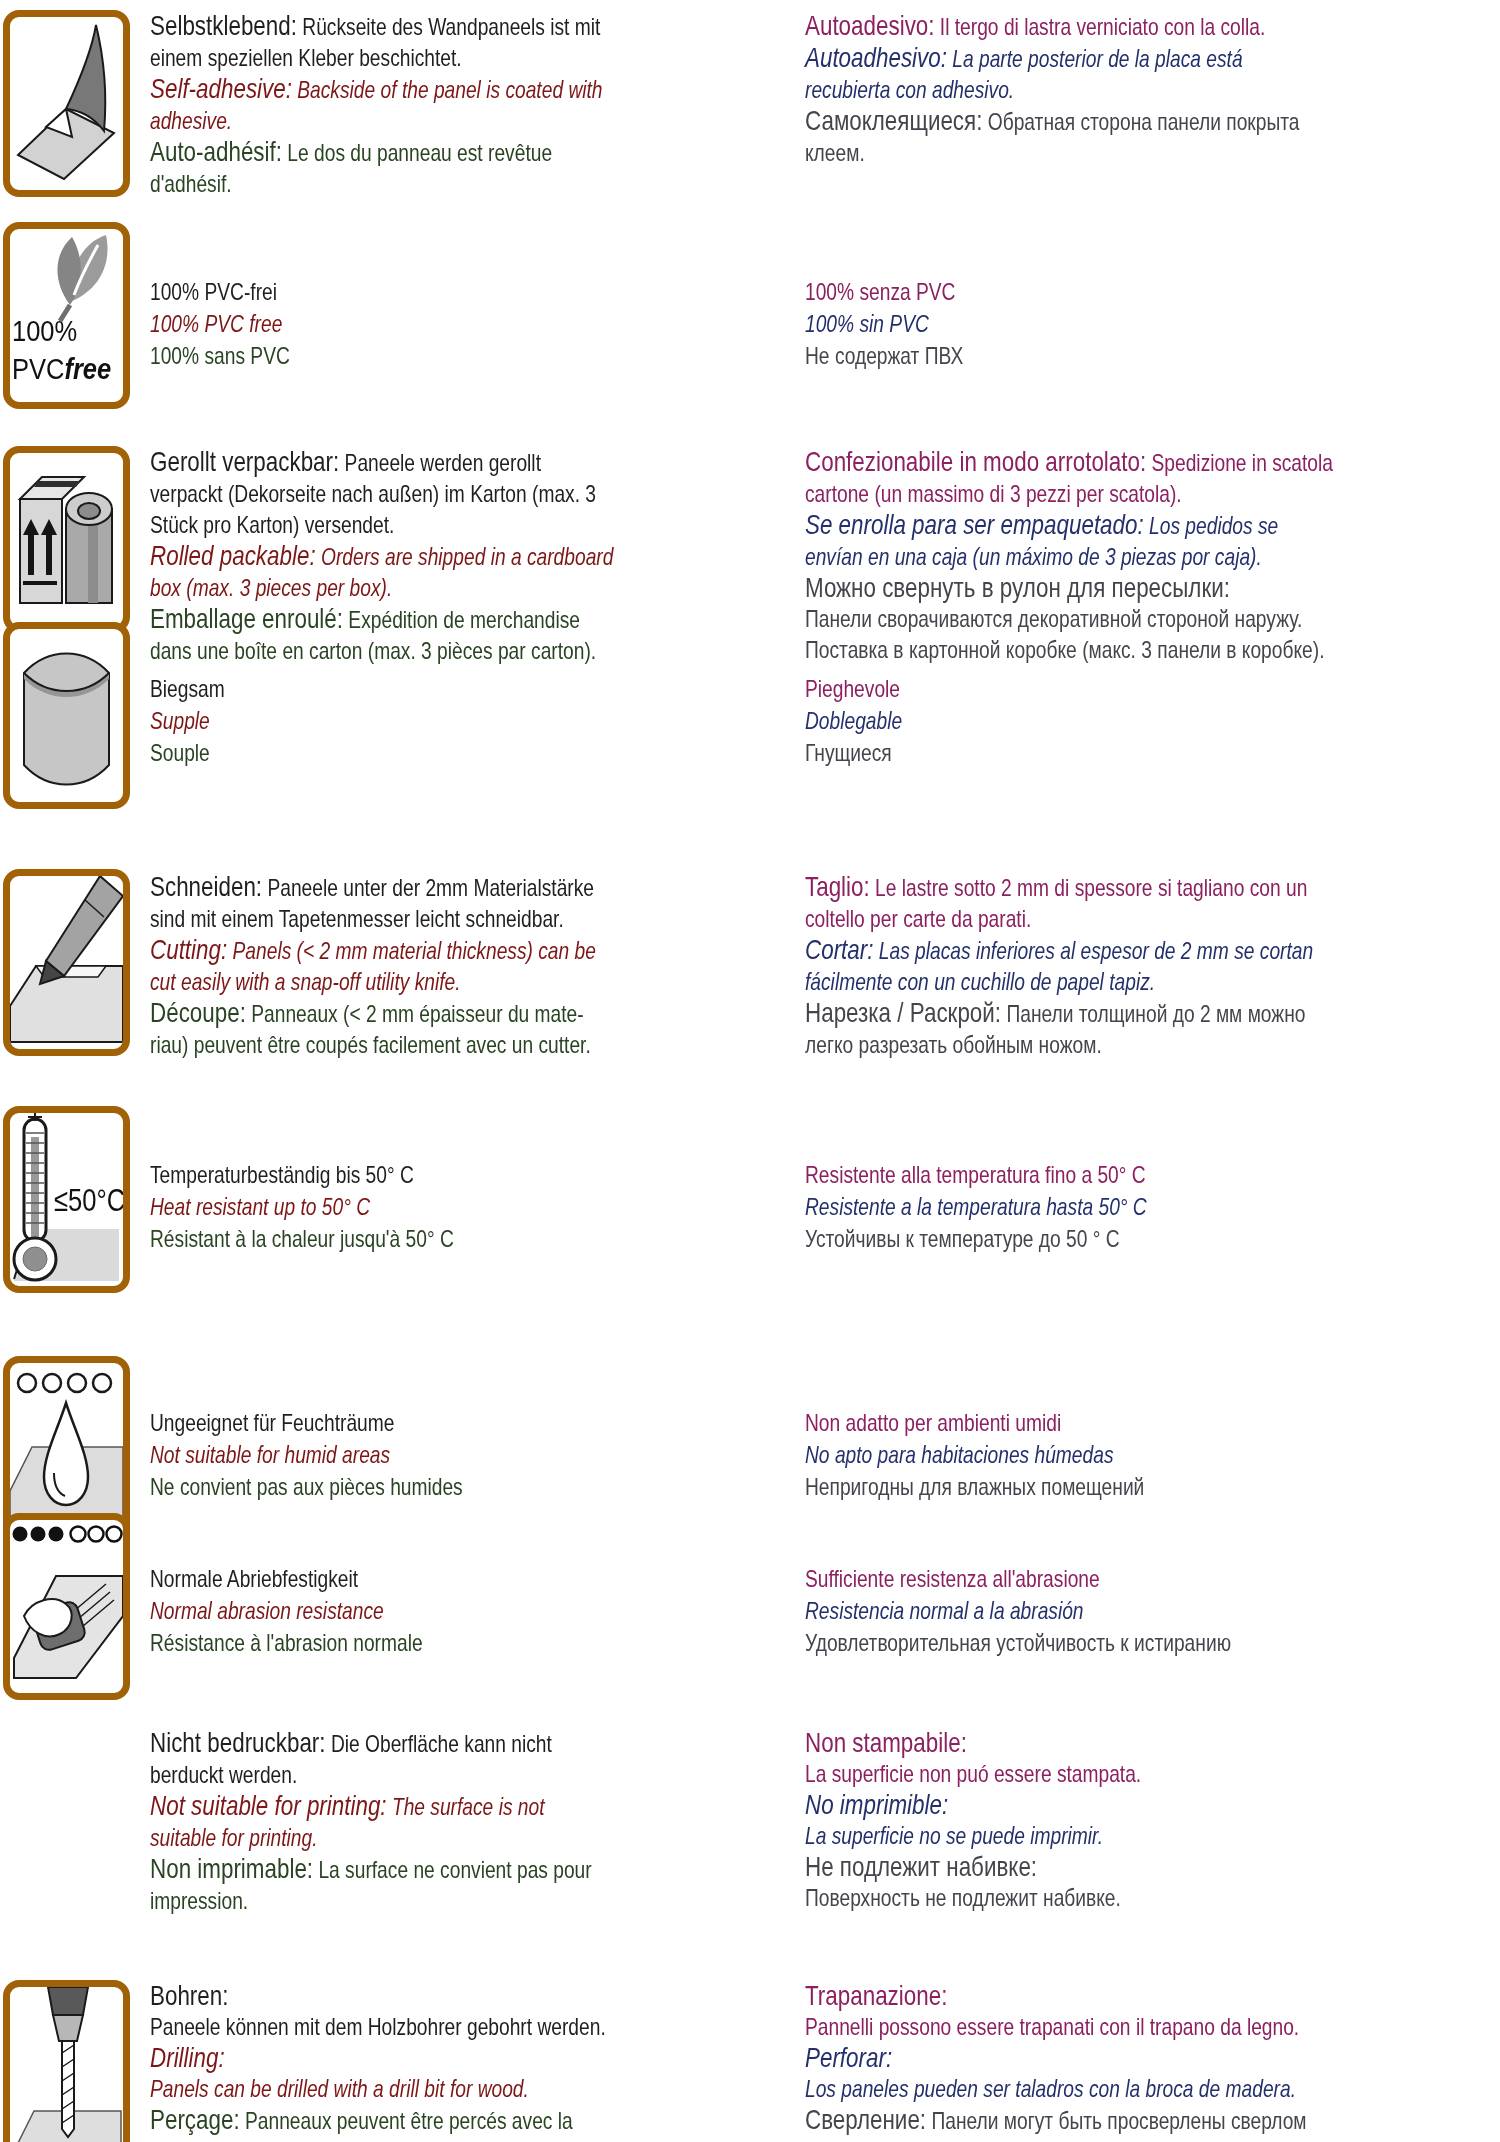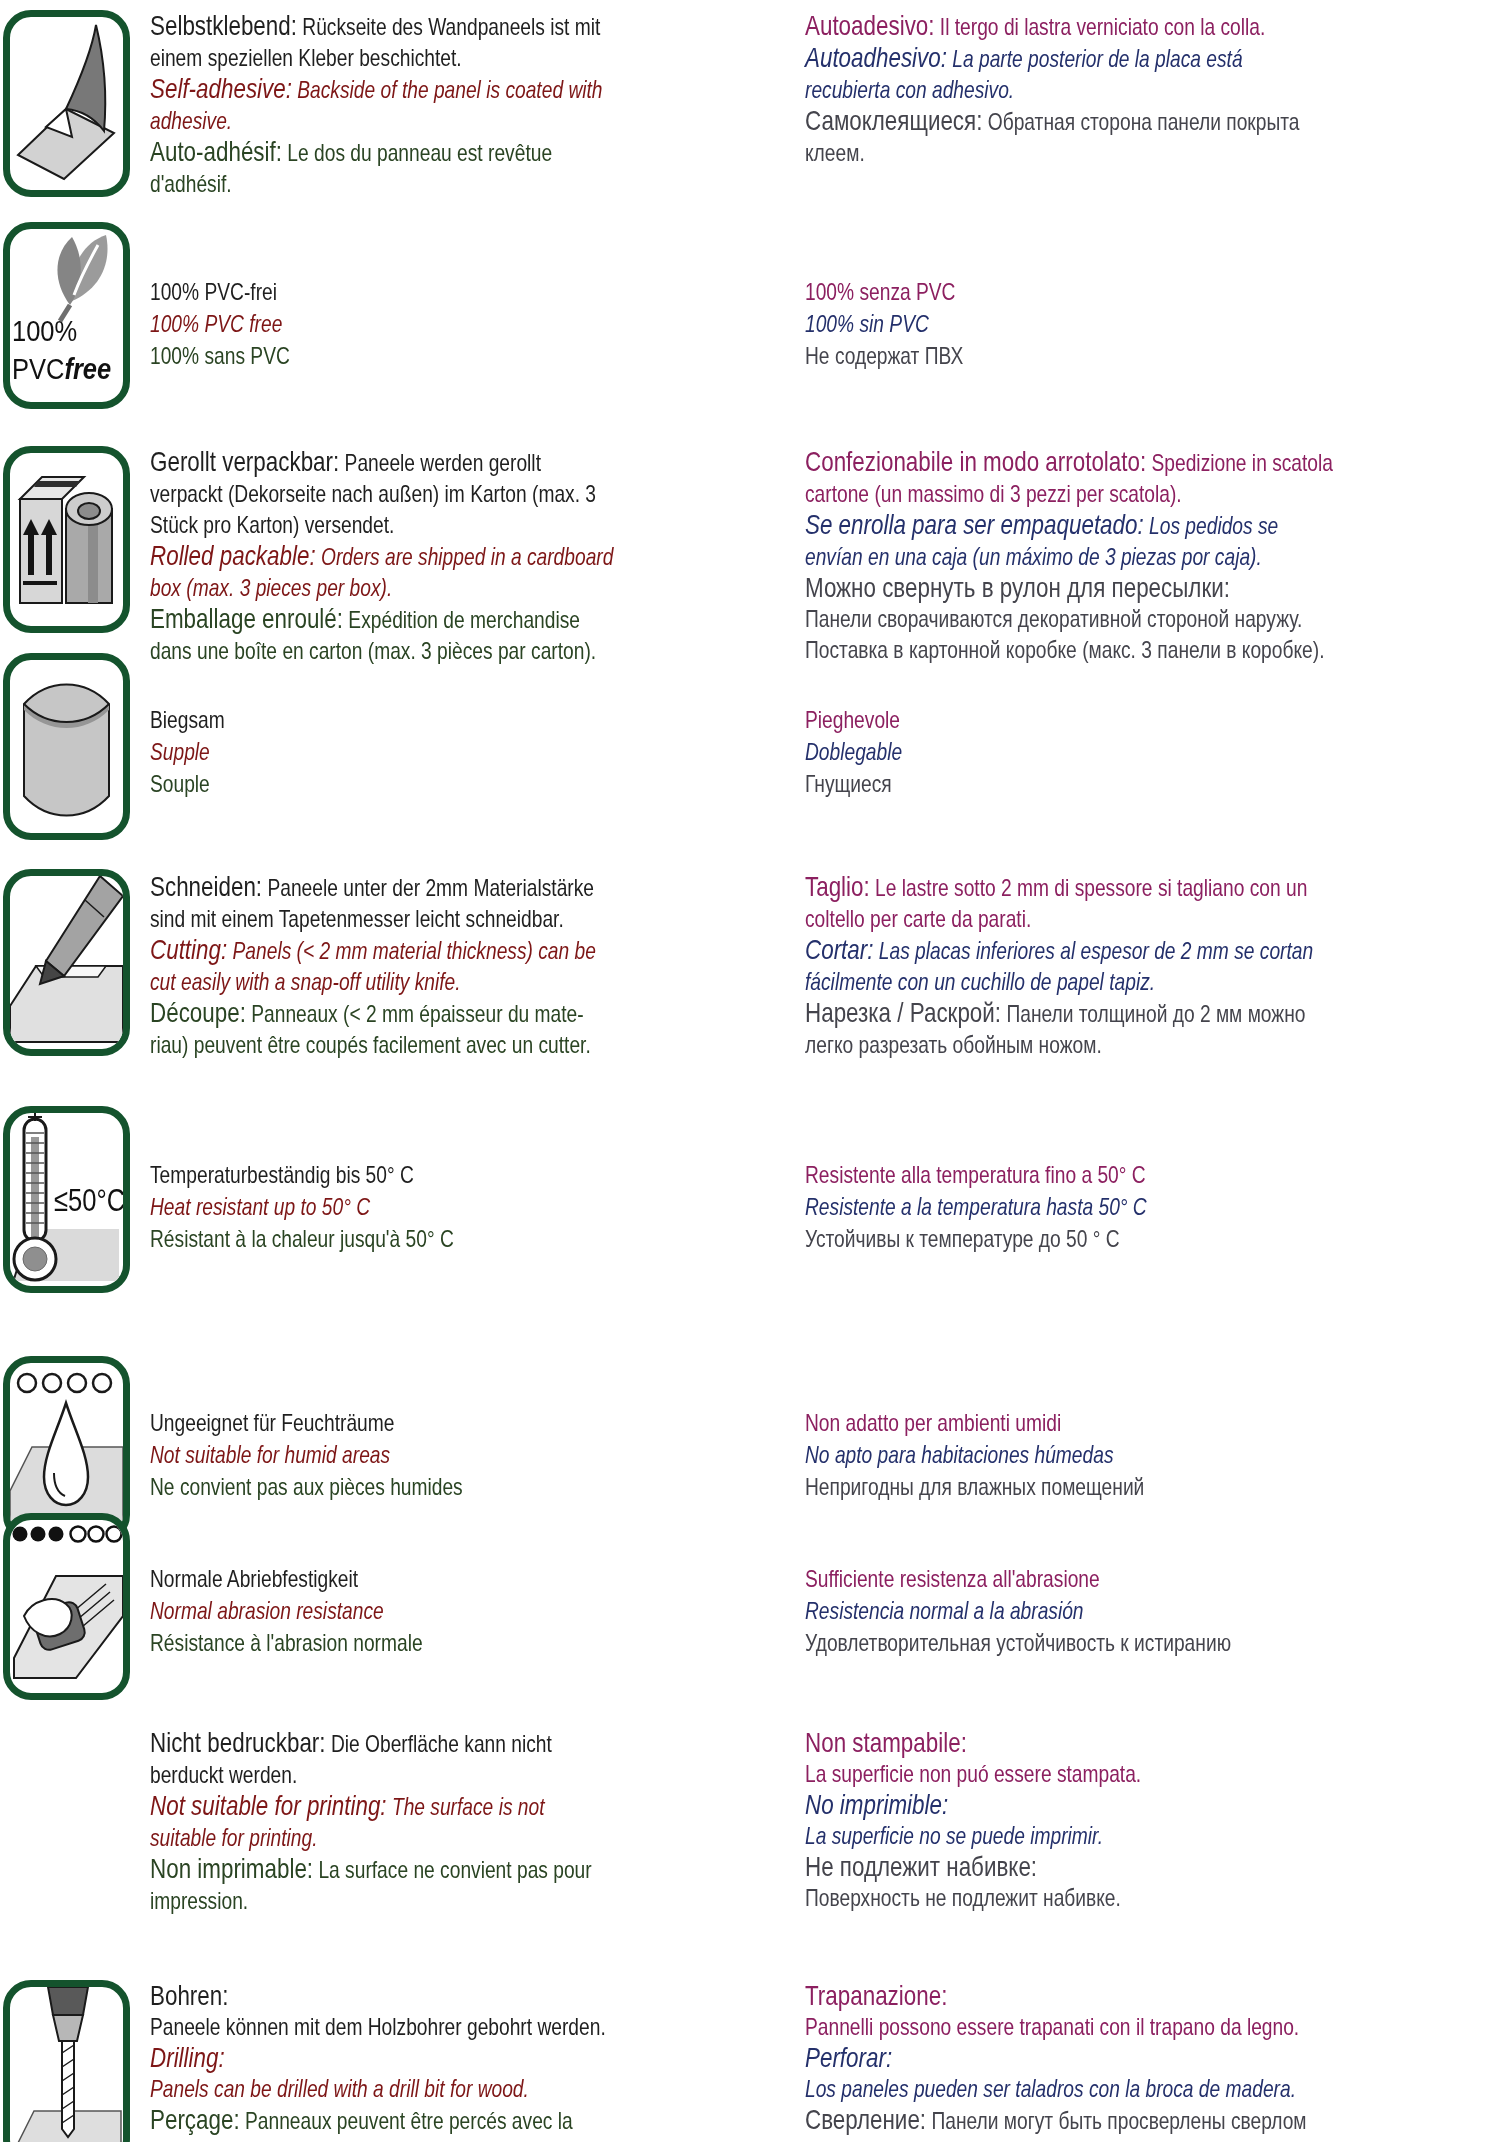--- a/index.html
+++ b/index.html
@@ -1,20 +1,20 @@
 <!DOCTYPE html>
 <html><head>
 <meta charset="utf-8">
 <style>
   html,body{margin:0;padding:0;background:#fff}
   .page{position:relative;width:1500px;height:2142px;background:#fff;overflow:hidden;
         font-family:"Liberation Sans","DejaVu Sans",sans-serif;}
   .row{position:absolute;left:0;width:1500px;height:187px}
-  .icon-box{position:absolute;left:3px;top:0;width:127px;height:187px;border:7px solid #14532d;
-            border-radius:28px;background:#fff;box-sizing:border-box;overflow:hidden}
+  .icon-box{position:absolute;left:3px;top:0;width:127px;height:187px;border:7px solid #a16207;
+            border-radius:16px;background:#fff;box-sizing:border-box;overflow:hidden}
   .icon-box svg{display:block;width:113px;height:173px;font-family:inherit}
   .col{position:absolute;top:0;transform:scaleX(0.8);transform-origin:0 0}
   .c1{left:150px;width:580px}
   .c2{left:805px;width:660px}
   .ln{margin:0;font-size:24px;line-height:31px}
   .h{font-size:28px}
   .bh{display:block}
   .de{color:#1f1f1f}
   .en{color:#7d1616;font-style:italic}
   .fr{color:#2a4423}
@@ -101,21 +101,21 @@
       <p class="ln en"><span class="h">Rolled packable:</span> <span class="t">Orders are shipped in a cardboard box (max. 3 pieces per box).</span></p>
       <p class="ln fr"><span class="h">Emballage enroulé:</span> <span class="t">Expédition de merchandise dans une boîte en carton (max. 3 pièces par carton).</span></p>
     </div>
     <div class="col c2">
       <p class="ln it"><span class="h">Confezionabile in modo arrotolato:</span> <span class="t">Spedizione in scatola cartone (un massimo di 3 pezzi per scatola).</span></p>
       <p class="ln es"><span class="h">Se enrolla para ser empaquetado:</span> <span class="t">Los pedidos se envían en una caja (un máximo de 3 piezas por caja).</span></p>
       <p class="ln ru"><span class="h bh">Можно свернуть в рулон для пересылки:</span><span class="t">Панели сворачиваются декоративной стороной наружу. Поставка в картонной коробке (макс. 3 панели в коробке).</span></p>
     </div>
   </section>
 
-  <section class="row r4" style="top:653px">
+  <section class="row r4" style="top:622px">
     <div class="icon-box">
       <svg viewBox="0 0 113 173">
         <path d="M14,44 C38,18 75,18 99,44 L99,136 C75,162 38,162 14,136 Z" fill="#c6c6c6" stroke="#1a1a1a" stroke-width="2"></path>
         <path d="M14,44 C38,68 75,68 99,44 L99,50 C75,74 38,74 14,50 Z" fill="#969696"></path>
         <path d="M14,44 C38,68 75,68 99,44" fill="none" stroke="#1a1a1a" stroke-width="2"></path>
       </svg>
     </div>
     <div class="col c1">
       <p class="ln de"><span class="h"></span> <span class="t">Biegsam</span></p>
       <p class="ln en"><span class="h"></span> <span class="t">Supple</span></p>

